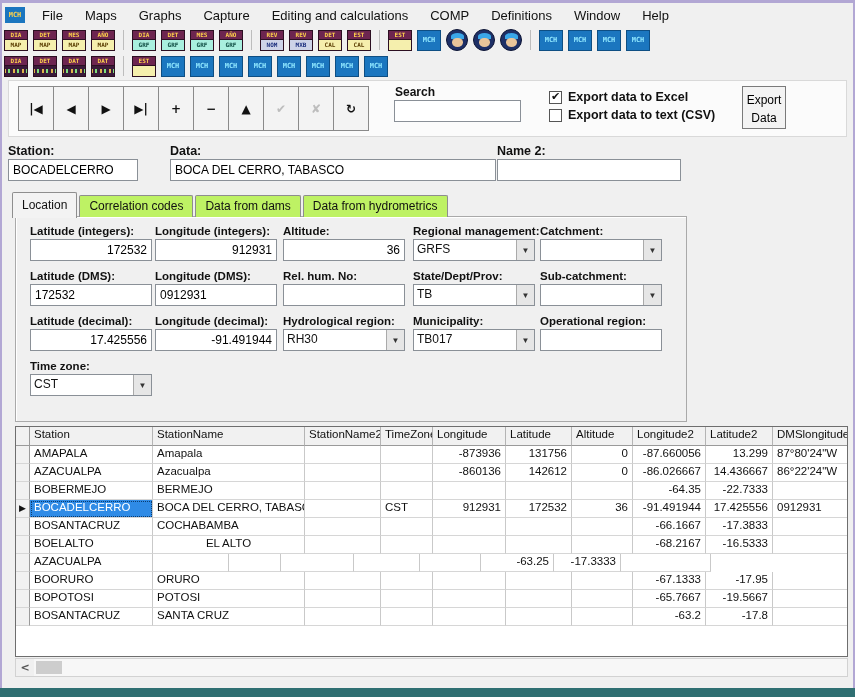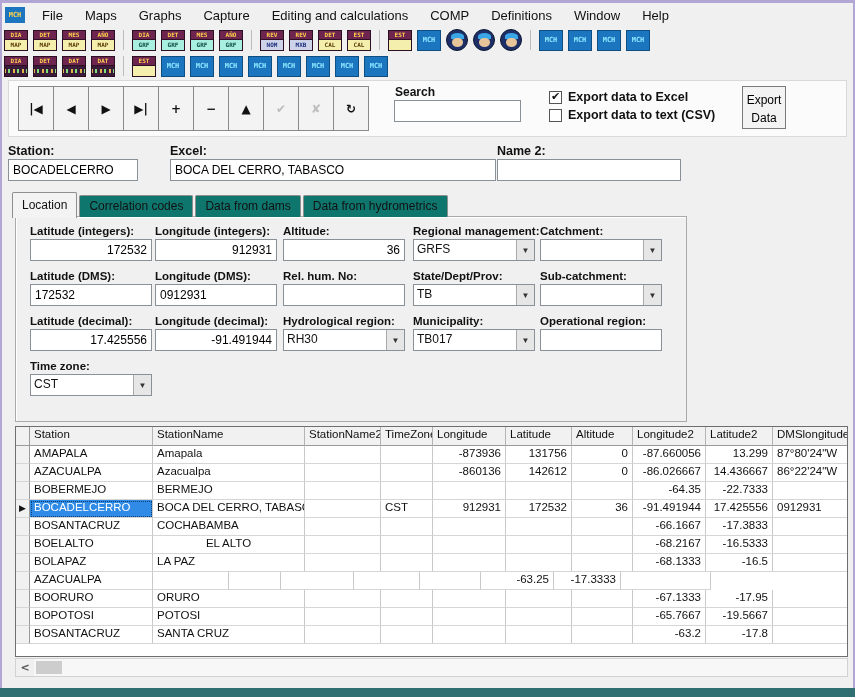--- a/index.html
+++ b/index.html
@@ -63,21 +63,21 @@
   .exportbtn { position:absolute; left:733px; top:5px; width:44px; height:43px; background:#f3f3f3;
                border:1px solid #7a7a7a; font-size:12px; text-align:center; line-height:1.45; padding-top:4px; cursor:pointer; }
 
   
   .fldlabel { position:absolute; font-weight:bold; font-size:12.5px; }
   .txt { position:absolute; height:22px; border:1px solid #8a9097; background:#fff; font-size:12px;
          padding:0 4px; font-family:"Liberation Sans", sans-serif; }
 
   
   .tabs { position:absolute; left:12px; top:194px; display:flex; align-items:flex-end; height:23px; z-index:5; }
-  .tab { border:1px solid #8e8e8e; border-bottom:none; background:#0f766e; padding:3px 9px 4px;
+  .tab { border:1px solid #8e8e8e; border-bottom:none; background:#bef264; padding:3px 9px 4px;
          font-size:12px; margin-right:2px; border-radius:2px 2px 0 0; cursor:pointer; }
   .tab.active { background:#f3f3f3; padding-top:5px; padding-bottom:6px; margin-bottom:-1px; }
 
   
   .groupbox { position:absolute; left:15px; top:216px; width:672px; height:206px;
               border:1px solid #a9a9a9; box-shadow:1px 1px 0 #fff inset; background:#f0f0f0; }
   .gfield { position:absolute; width:122px; }
   .gfield .lab { font-weight:bold; font-size:11.5px; white-space:nowrap; margin-bottom:2px; }
   .gfield .in { width:122px; height:22px; border:1px solid #8a9097; background:#fff; font-size:12px;
                 padding:0 4px; font-family:"Liberation Sans", sans-serif; display:block; }
@@ -255,21 +255,21 @@
     <span class="chkbox">
         <span>✔</span>
       </span>
     <span>Export data to text (CSV)</span>
   </div>
   <button class="exportbtn"><span>Export</span><br><span>Data</span></button>
 </div>
 
 <div class="fldlabel" style="left:8px;top:144px;">Station:</div>
 <input class="txt" style="left: 8px; top: 159px; width: 130px;" value="BOCADELCERRO">
-<div class="fldlabel" style="left:170px;top:144px;">Excel:</div>
+<div class="fldlabel" style="left:170px;top:144px;">Data:</div>
 <input class="txt" style="left: 170px; top: 159px; width: 326px;" value="BOCA DEL CERRO, TABASCO">
 <div class="fldlabel" style="left:497px;top:144px;">Name 2:</div>
 <input class="txt" style="left: 497px; top: 159px; width: 184px;" value="">
 
 <div class="tabs">
     <span class="tab active">Location</span>
     <span class="tab">Correlation codes</span>
     <span class="tab">Data from dams</span>
     <span class="tab">Data from hydrometrics</span>
   </div>
@@ -452,33 +452,20 @@
       <div class="gcell" style="width: 52px;"></div>
       <div class="gcell num" style="width: 73px;"></div>
       <div class="gcell num" style="width: 66px;"></div>
       <div class="gcell num" style="width: 61px;"></div>
       <div class="gcell num" style="width: 73px;">-68.2167</div>
       <div class="gcell num" style="width: 67px;">-16.5333</div>
       <div class="gcell" style="width: 90px;"></div>
     </div>
     <div class="grow">
       <div class="gcell sel" style="width: 14px;"></div>
-      <div class="gcell" style="width: 123px;">BOLAPAZ</div>
-      <div class="gcell" style="width: 152px;">LA PAZ</div>
-      <div class="gcell" style="width: 76px;"></div>
-      <div class="gcell" style="width: 52px;"></div>
-      <div class="gcell num" style="width: 73px;"></div>
-      <div class="gcell num" style="width: 66px;"></div>
-      <div class="gcell num" style="width: 61px;"></div>
-      <div class="gcell num" style="width: 73px;">-68.1333</div>
-      <div class="gcell num" style="width: 67px;">-16.5</div>
-      <div class="gcell" style="width: 90px;"></div>
-    </div>
-    <div class="grow">
-      <div class="gcell sel" style="width: 14px;"></div>
       <div class="gcell" style="width: 123px;">AZACUALPA</div>
       <div class="gcell" style="width: 76px;"></div>
       <div class="gcell" style="width: 52px;"></div>
       <div class="gcell num" style="width: 73px;"></div>
       <div class="gcell num" style="width: 66px;"></div>
       <div class="gcell num" style="width: 61px;"></div>
       <div class="gcell num" style="width: 73px;">-63.25</div>
       <div class="gcell num" style="width: 67px;">-17.3333</div>
       <div class="gcell" style="width: 90px;"></div>
     </div>

